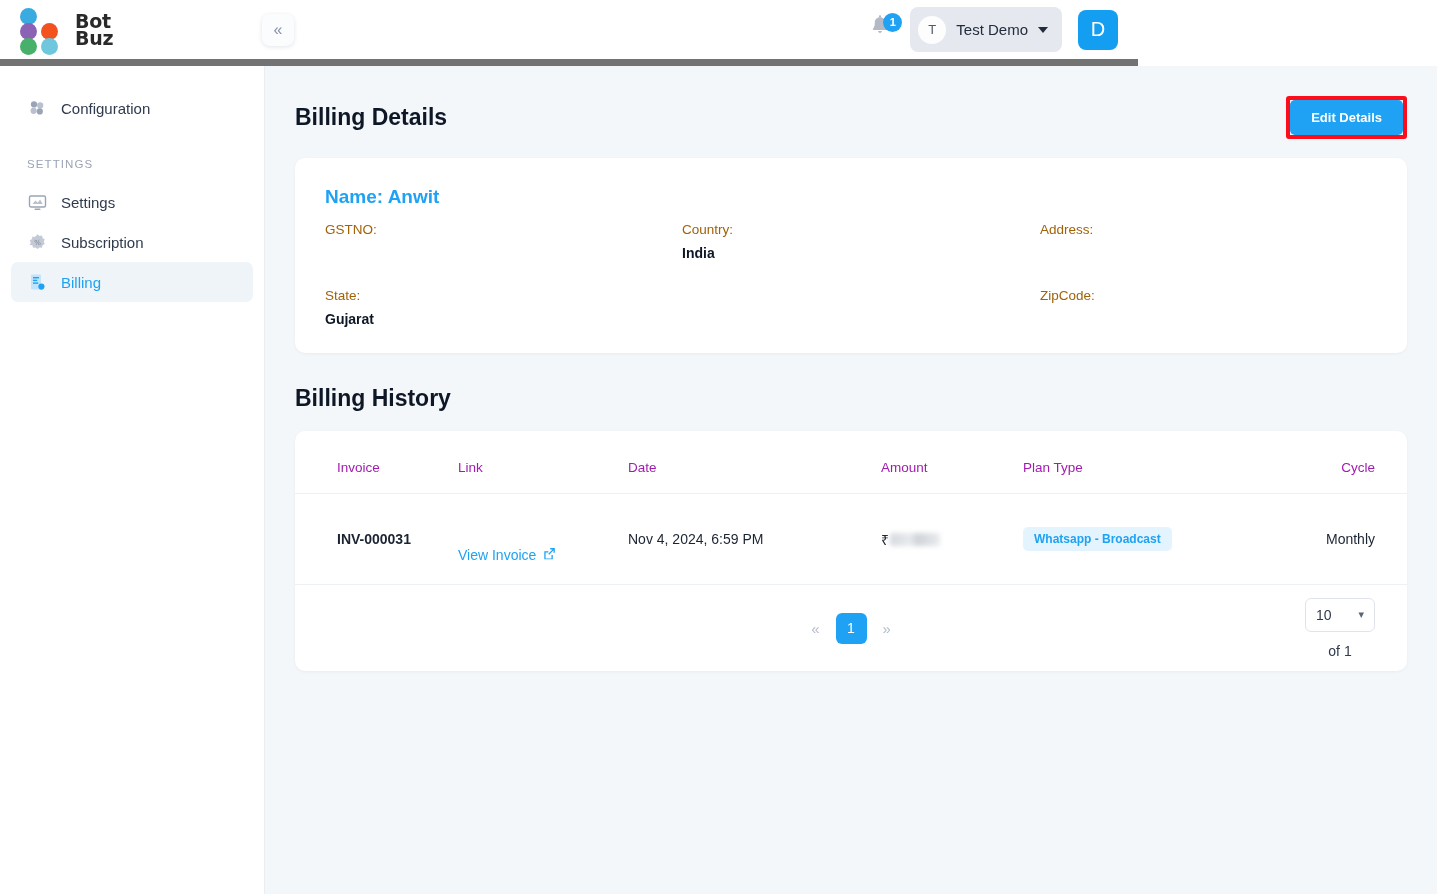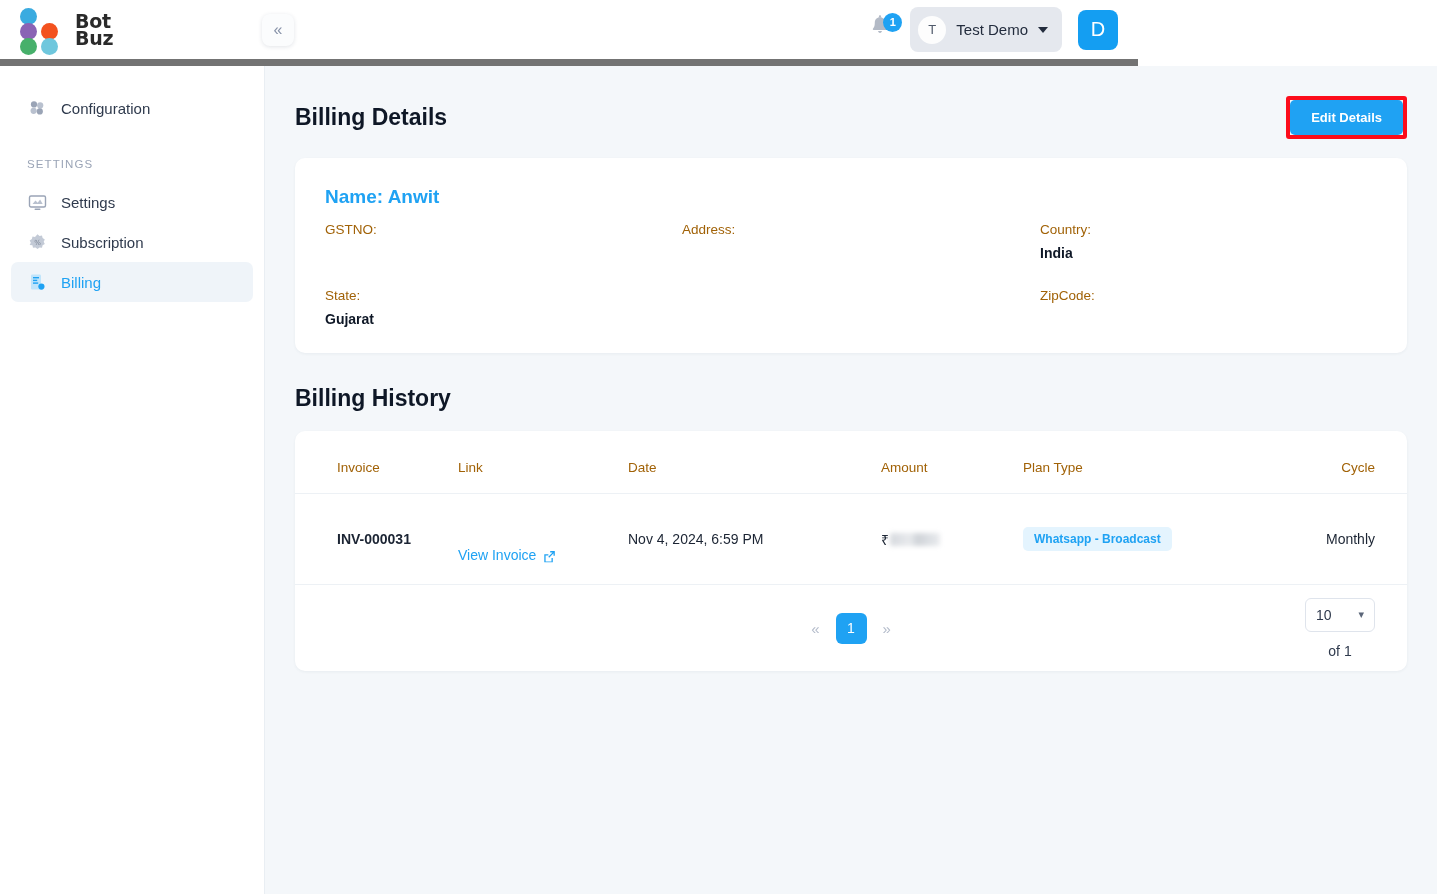--- a/index.html
+++ b/index.html
@@ -147,34 +147,34 @@
     row-gap: 26px;
   }
   .fld-label { font-size: 13.5px; color: #a16207; margin-bottom: 8px; }
   .fld-value { font-size: 14px; color: #0e1726; font-weight: 700; min-height: 17px; }
 
   .section-title { font-size: 23px; font-weight: 700; color: #0e1726; margin-top: 32px; }
 
   .history-card { padding: 0; }
   table { width: 100%; border-collapse: collapse; }
   thead th {
-    font-size: 13.5px; font-weight: 400; color: #a16207;
+    font-size: 13.5px; font-weight: 400; color: #a21caf;
     text-align: left; padding: 29px 0 18px 0;
     border-bottom: 1px solid #edf1f5;
   }
   thead th:first-child { padding-left: 42px; }
   thead th:last-child { text-align: right; padding-right: 32px; }
   tbody td {
     font-size: 14px; color: #1b2433;
     padding: 21px 0; text-align: left;
     border-bottom: 1px solid #edf1f5;
   }
   tbody td:first-child { padding-left: 42px; font-weight: 700; }
   tbody td:last-child { text-align: right; padding-right: 32px; }
-  .link-cell { color: #1fa2f3; cursor: pointer; display: inline-flex; align-items: flex-end; gap: 7px; margin-top: 32px; }
+  .link-cell { color: #1fa2f3; cursor: pointer; display: inline-flex; align-items: flex-start; gap: 7px; margin-top: 32px; }
   .amount-cell { display: inline-flex; align-items: center; }
   .rupee { color: #1b2433; font-size: 14px; }
   .redacted {
     display: inline-block; width: 50px; height: 13px;
     margin-left: 1px; border-radius: 2px;
     background: linear-gradient(90deg,#d6d9de,#e8eaed 40%,#cfd3d8 55%,#e9ebee);
     filter: blur(2.4px);
   }
   .badge {
     display: inline-block;
@@ -304,26 +304,26 @@
   </div>
 
   <div class="card details-card">
     <div class="name-line">Name: Anwit</div>
     <div class="field-grid">
       <div>
         <div class="fld-label">GSTNO:</div>
         <div class="fld-value"></div>
       </div>
       <div>
+        <div class="fld-label">Country:</div>
+        <div class="fld-value">India</div>
+      </div>
+      <div>
         <div class="fld-label">Address:</div>
         <div class="fld-value"></div>
-      </div>
-      <div>
-        <div class="fld-label">Country:</div>
-        <div class="fld-value">India</div>
       </div>
       <div>
         <div class="fld-label">State:</div>
         <div class="fld-value">Gujarat</div>
       </div>
       <div>
         <div class="fld-value"></div>
       </div>
       <div>
         <div class="fld-label">ZipCode:</div>

